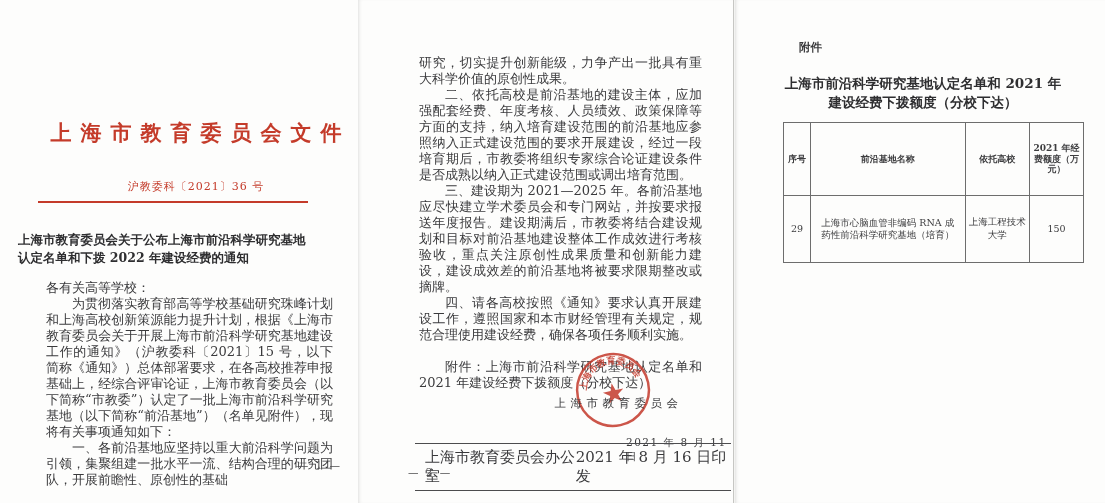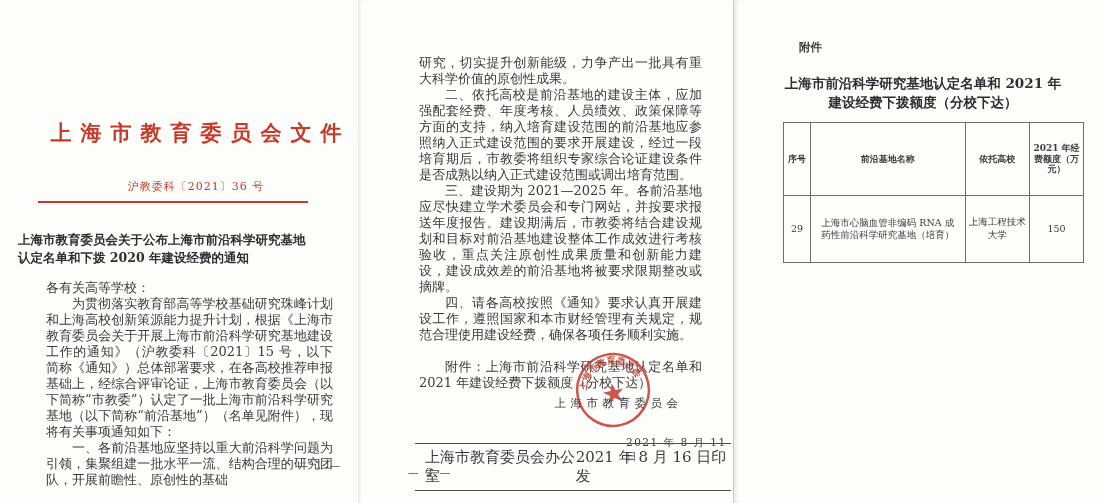--- a/index.html
+++ b/index.html
@@ -125,21 +125,21 @@
 <body>
 
 <div class="canvas">
 
   <div class="page page-1">
     <div class="doc-head">上海市教育委员会文件</div>
     <div class="doc-no">沪教委科〔2021〕36 号</div>
     <div class="red-rule"></div>
     <div class="doc-title">
       <div>上海市教育委员会关于公布上海市前沿科学研究基地</div>
-      <div>认定名单和下拨 2020 年建设经费的通知</div>
+      <div>认定名单和下拨 2022 年建设经费的通知</div>
     </div>
     <div class="body-text body-1">
       <p class="flush">各有关高等学校：</p>
       <p>为贯彻落实教育部高等学校基础研究珠峰计划和上海高校创新策源能力提升计划，根据《上海市教育委员会关于开展上海市前沿科学研究基地建设工作的通知》（沪教委科〔2021〕15 号，以下简称《通知》）总体部署要求，在各高校推荐申报基础上，经综合评审论证，上海市教育委员会（以下简称“市教委”）认定了一批上海市前沿科学研究基地（以下简称“前沿基地”）（名单见附件），现将有关事项通知如下：</p>
       <p>一、各前沿基地应坚持以重大前沿科学问题为引领，集聚组建一批水平一流、结构合理的研究团队，开展前瞻性、原创性的基础</p>
     </div>
     <div class="page-num page-num-1">— 1 —</div>
   </div>
 
   <div class="page page-2">

